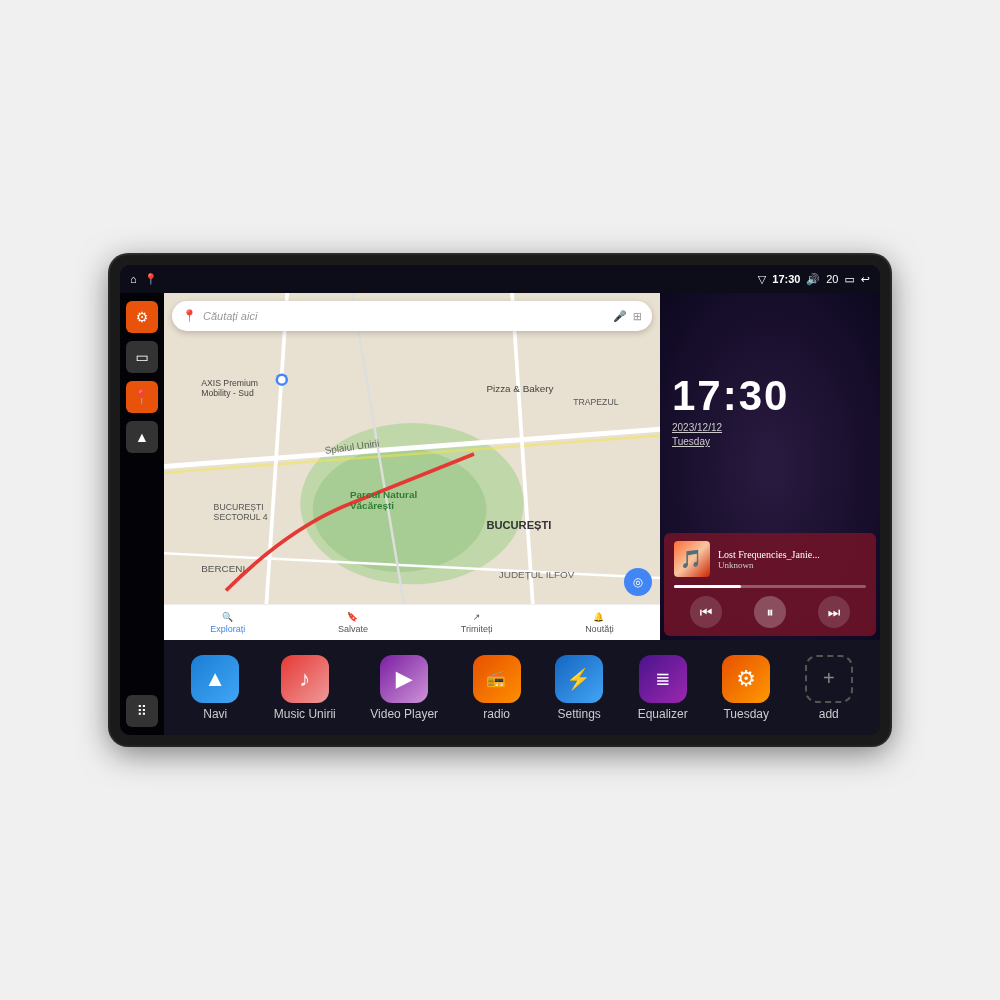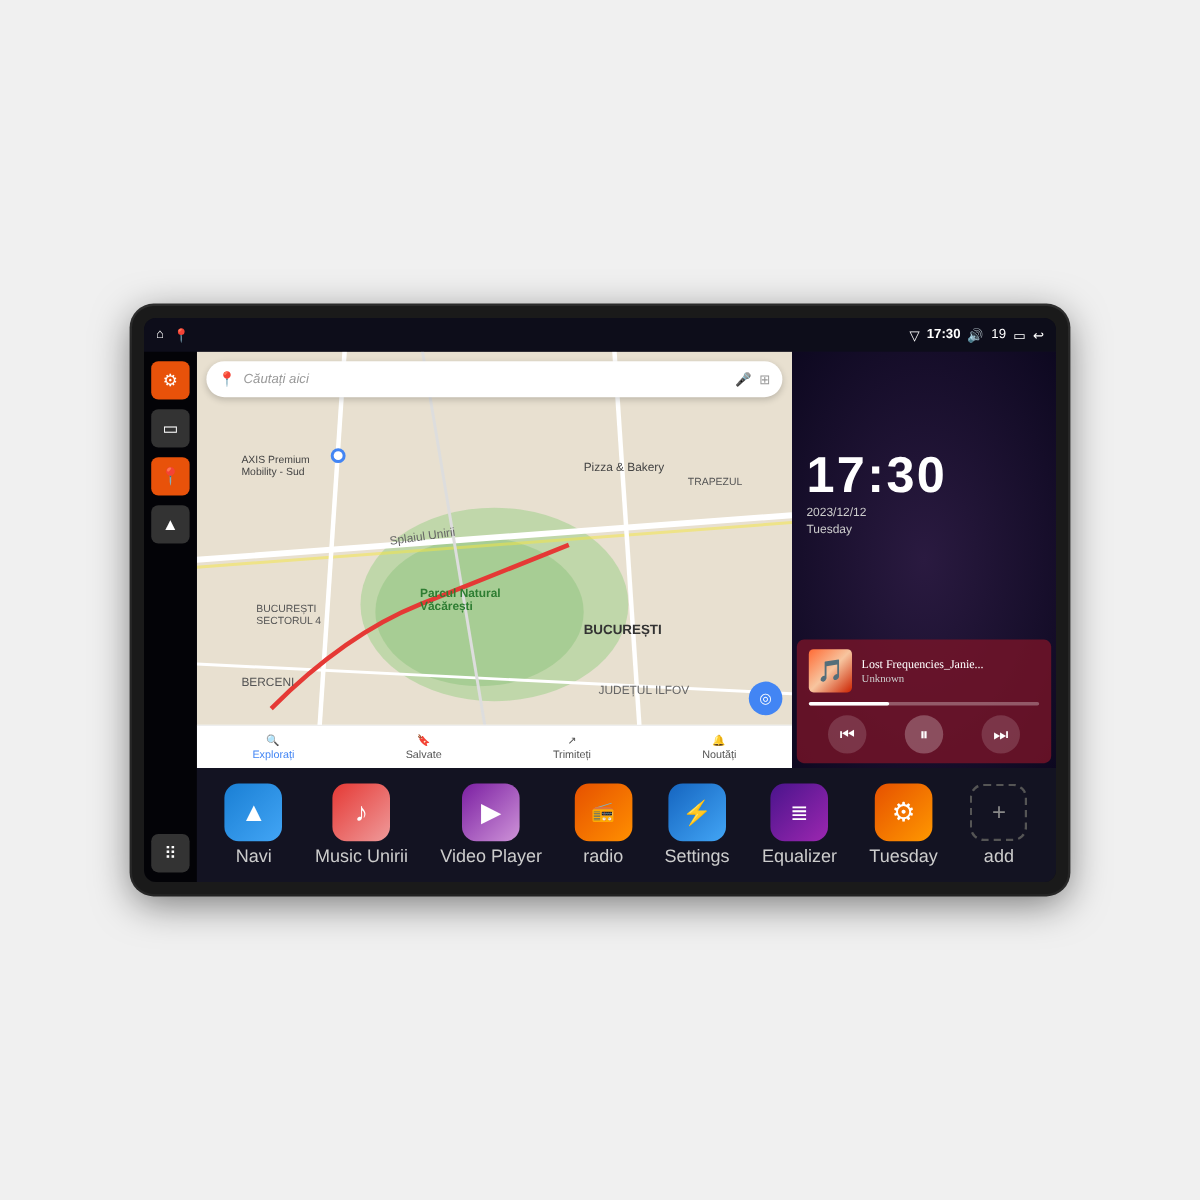--- a/index.html
+++ b/index.html
@@ -267,20 +267,21 @@
       color: #fff;
       letter-spacing: 2px;
       line-height: 1;
     }
 
     .date-display {
       font-size: 10px;
       color: #ccc;
       margin-top: 4px;
       line-height: 1.4;
+      text-decoration: underline;
     }
 
     .music-player {
       position: relative;
       z-index: 2;
       background: rgba(120, 20, 40, 0.8);
       padding: 8px 10px;
       margin: 4px;
       border-radius: 6px;
     }
@@ -395,41 +396,41 @@
     .app-icon-box.blue-nav { background: linear-gradient(135deg, #1a7fd4, #42a5f5); }
     .app-icon-box.red-music { background: linear-gradient(135deg, #e53935, #ef9a9a); }
     .app-icon-box.purple-video { background: linear-gradient(135deg, #7b1fa2, #ce93d8); }
     .app-icon-box.orange-radio { background: linear-gradient(135deg, #e65100, #ff8f00); }
     .app-icon-box.blue-bt { background: linear-gradient(135deg, #1565c0, #42a5f5); }
     .app-icon-box.purple-eq { background: linear-gradient(135deg, #4a148c, #9c27b0); }
     .app-icon-box.orange-settings { background: linear-gradient(135deg, #e65100, #ff9800); }
     .app-icon-box.gray-add { background: transparent; border: 2px dashed #555; }
 
     .app-label {
-      font-size: 15px;
+      font-size: 12px;
       color: #ccc;
       text-align: center;
     }
   </style>
 </head>
 <body>
 
 <div class="device-outer">
   <div class="device-screen">
 
     <div class="status-bar">
       <div class="status-left">
         <span class="status-icon">⌂</span>
         <span class="status-icon">📍</span>
       </div>
       <div class="status-right">
         <span class="status-icon">▽</span>
         <span class="status-time">17:30</span>
         <span class="status-icon">🔊</span>
-        <span class="status-icon">19</span>
+        <span class="status-icon">20</span>
         <span class="status-icon">▭</span>
         <span class="status-icon">↩</span>
       </div>
     </div>
 
     <div class="main-content">
 
       <div class="left-sidebar">
         <div class="sidebar-btn orange">
           <span class="sidebar-icon">⚙</span>

